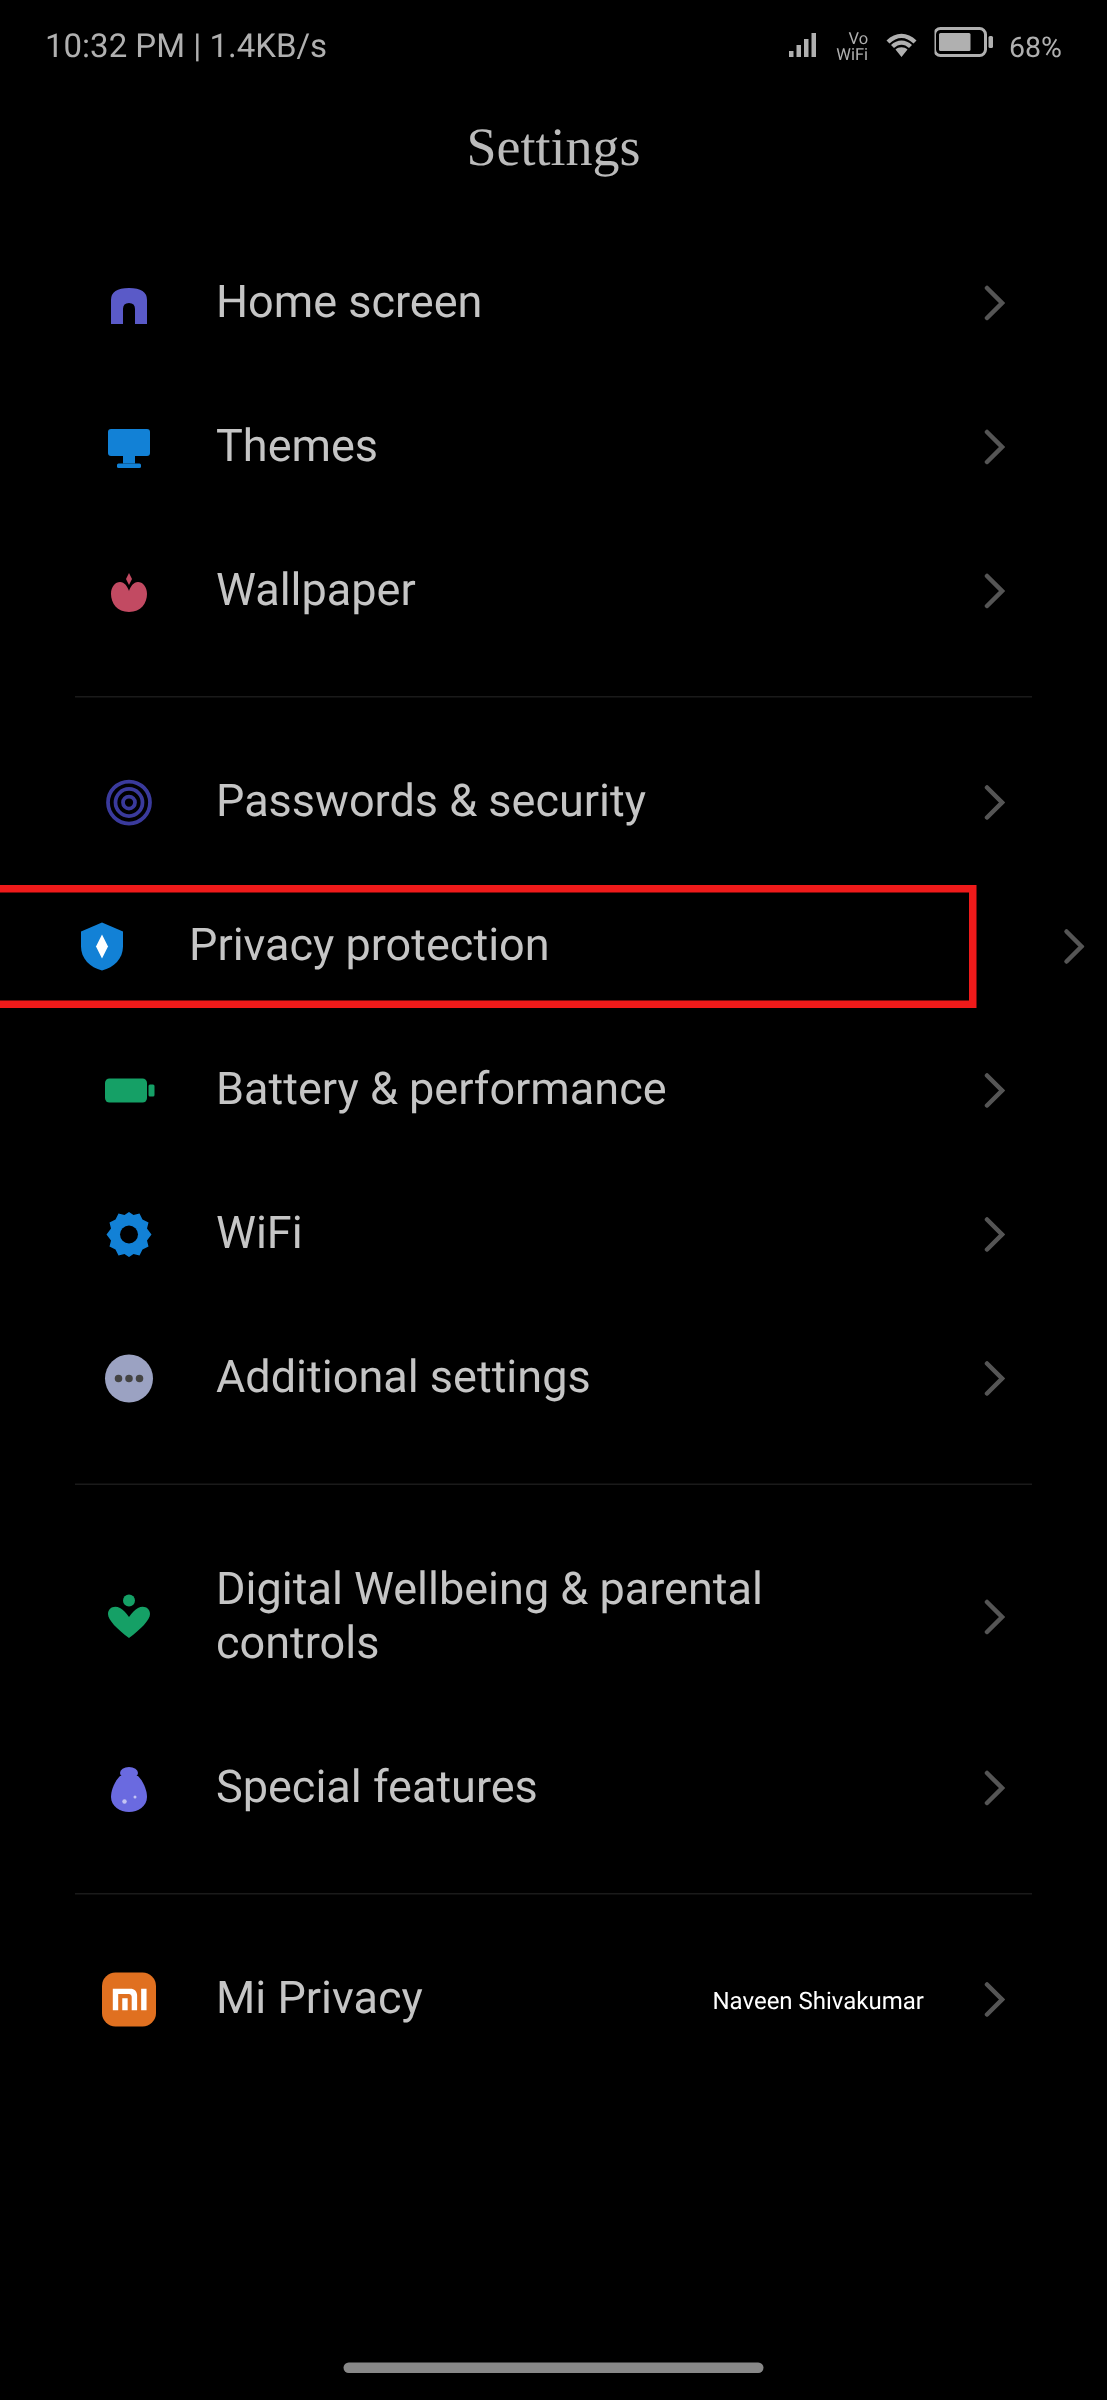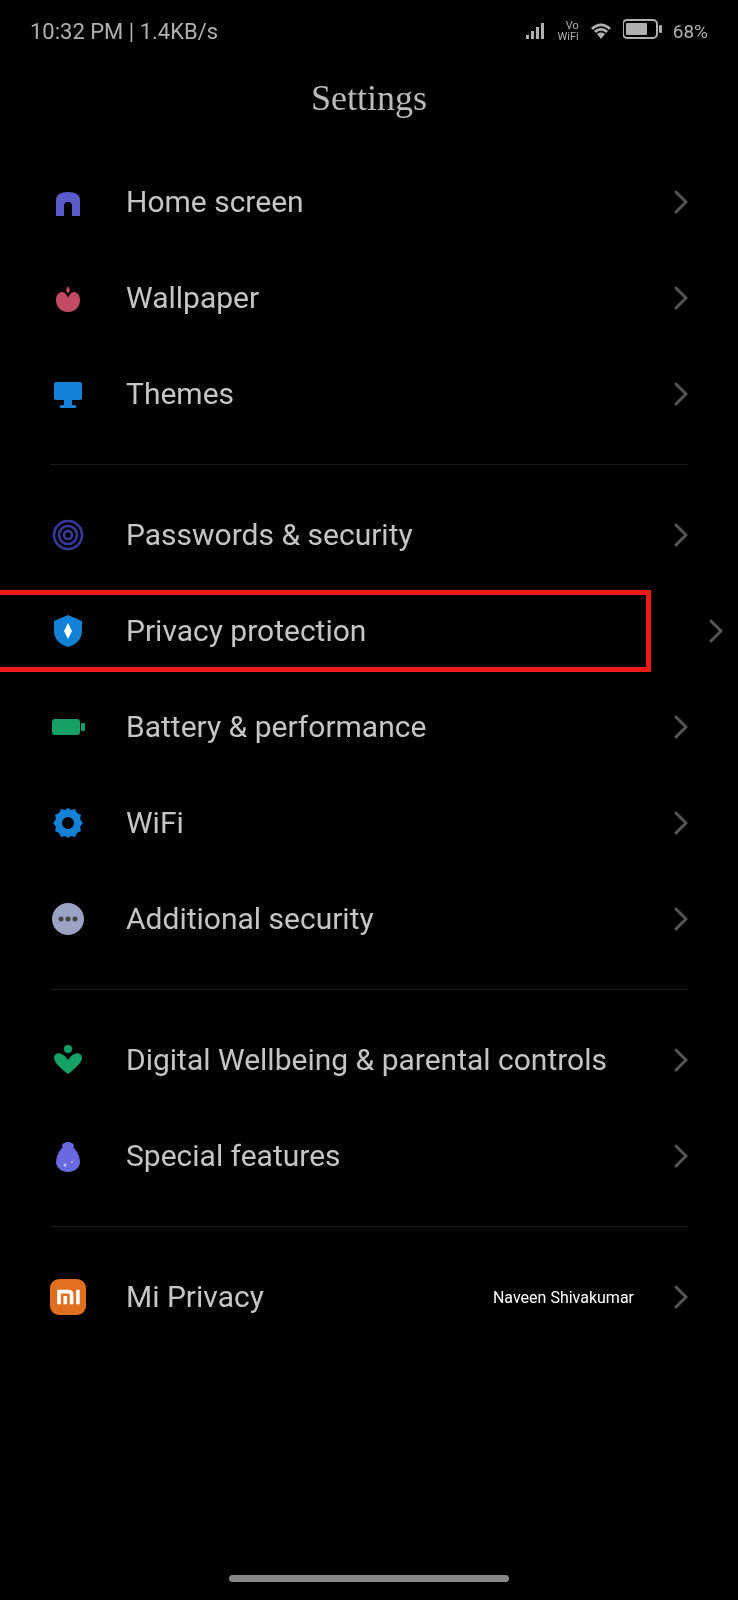--- a/index.html
+++ b/index.html
@@ -41,21 +41,21 @@
       padding: 0;
     }
     .divider {
       height: 1px;
       background: #1a1a1a;
       margin: 22px 50px;
     }
     .settings-item {
       display: flex;
       align-items: center;
-      padding: 30px 50px;
+      padding: 30px 68px;
       gap: 40px;
       position: relative;
     }
     .settings-item.highlighted {
       outline: 5px solid #ef1a1a;
       outline-offset: -12px;
       margin-left: -18px;
       padding-left: 68px;
       margin-right: 80px;
     }
@@ -144,39 +144,39 @@
         </span>
       <span class="label">Home screen</span>
 
       <svg class="chevron-icon" width="14" height="24" viewBox="0 0 14 24">
           <path d="M2 2 L12 12 L2 22" stroke="#555" stroke-width="3" fill="none" stroke-linecap="round"></path>
         </svg>
     </div>
       <div class="settings-item">
       <span class="icon">
           <svg width="36" height="36" viewBox="0 0 36 36">
-            <path d="M18 6 L20 10 L18 14 L16 10 Z" fill="#c24a62"></path>
-            <path d="M18 32 C10 32 6 26 6 20 C6 15 9 12 12 12 C15 12 17 15 18 18 C19 15 21 12 24 12 C27 12 30 15 30 20 C30 26 26 32 18 32 Z" fill="#c24a62"></path>
-          </svg>
-        </span>
-      <span class="label">Wallpaper</span>
-
-      <svg class="chevron-icon" width="14" height="24" viewBox="0 0 14 24">
-          <path d="M2 2 L12 12 L2 22" stroke="#555" stroke-width="3" fill="none" stroke-linecap="round"></path>
-        </svg>
-    </div>
-      <div class="settings-item">
-      <span class="icon">
-          <svg width="36" height="36" viewBox="0 0 36 36">
             <rect x="4" y="6" width="28" height="18" rx="2" fill="#1281d6"></rect>
             <rect x="14" y="24" width="8" height="5" fill="#1281d6"></rect>
             <rect x="10" y="29" width="16" height="3" rx="1" fill="#1281d6"></rect>
           </svg>
         </span>
       <span class="label">Themes</span>
+
+      <svg class="chevron-icon" width="14" height="24" viewBox="0 0 14 24">
+          <path d="M2 2 L12 12 L2 22" stroke="#555" stroke-width="3" fill="none" stroke-linecap="round"></path>
+        </svg>
+    </div>
+      <div class="settings-item">
+      <span class="icon">
+          <svg width="36" height="36" viewBox="0 0 36 36">
+            <path d="M18 6 L20 10 L18 14 L16 10 Z" fill="#c24a62"></path>
+            <path d="M18 32 C10 32 6 26 6 20 C6 15 9 12 12 12 C15 12 17 15 18 18 C19 15 21 12 24 12 C27 12 30 15 30 20 C30 26 26 32 18 32 Z" fill="#c24a62"></path>
+          </svg>
+        </span>
+      <span class="label">Wallpaper</span>
 
       <svg class="chevron-icon" width="14" height="24" viewBox="0 0 14 24">
           <path d="M2 2 L12 12 L2 22" stroke="#555" stroke-width="3" fill="none" stroke-linecap="round"></path>
         </svg>
     </div>
     </div>
     <div class="divider"></div>
     <div class="settings-group">
       <div class="settings-item">
       <span class="icon">
@@ -233,21 +233,21 @@
     </div>
       <div class="settings-item">
       <span class="icon">
           <svg width="36" height="36" viewBox="0 0 36 36">
             <circle cx="18" cy="18" r="16" fill="#9ba2c2"></circle>
             <circle cx="11" cy="18" r="2.5" fill="#444"></circle>
             <circle cx="18" cy="18" r="2.5" fill="#444"></circle>
             <circle cx="25" cy="18" r="2.5" fill="#444"></circle>
           </svg>
         </span>
-      <span class="label">Additional security</span>
+      <span class="label">Additional settings</span>
 
       <svg class="chevron-icon" width="14" height="24" viewBox="0 0 14 24">
           <path d="M2 2 L12 12 L2 22" stroke="#555" stroke-width="3" fill="none" stroke-linecap="round"></path>
         </svg>
     </div>
     </div>
     <div class="divider"></div>
     <div class="settings-group">
       <div class="settings-item">
       <span class="icon">

